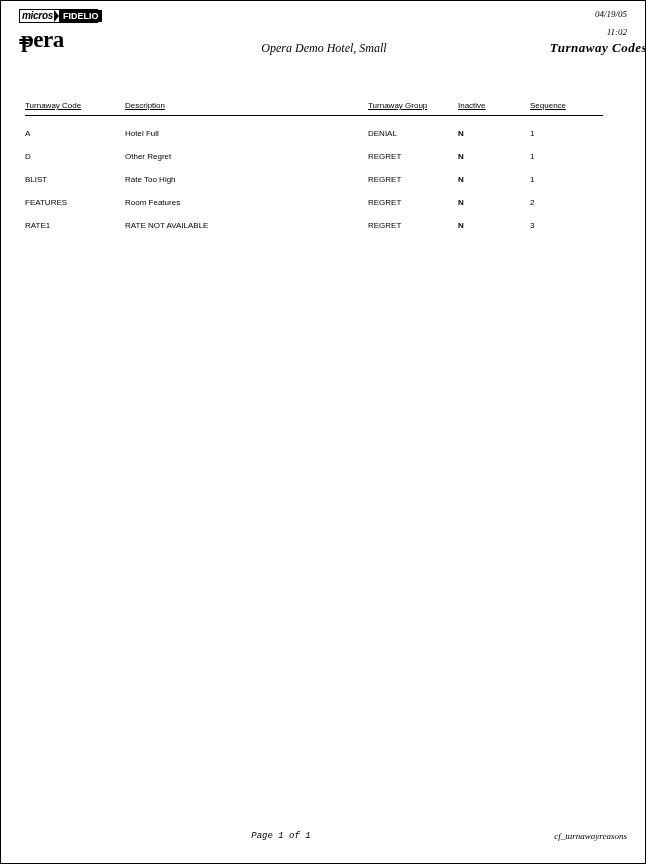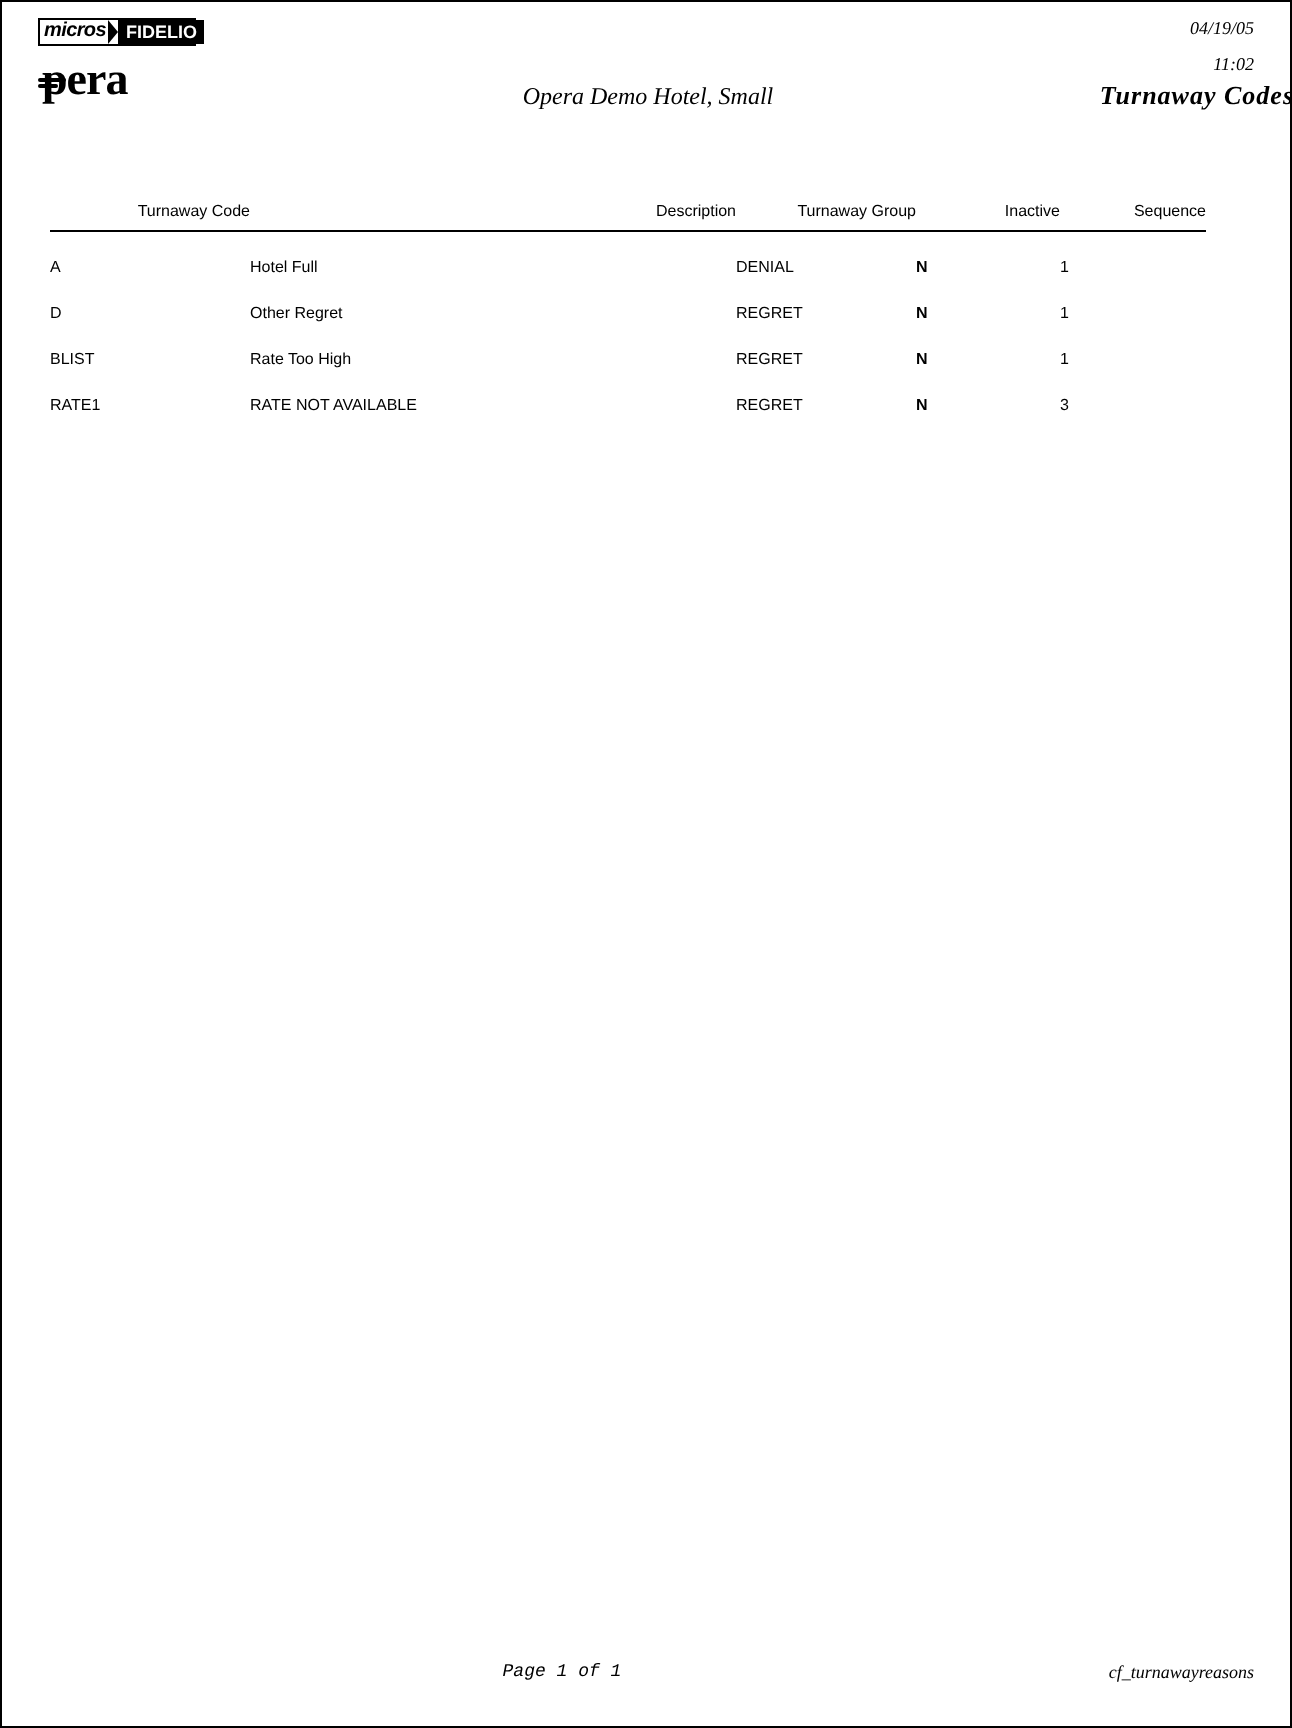--- a/index.html
+++ b/index.html
@@ -144,25 +144,26 @@
     top: 100px;
     width: 578px;
   }
   table.report {
     border-collapse: collapse;
     width: 100%;
     font-size: 8px;
     color: #000;
   }
   table.report th {
-    text-align: right;
+    text-align: left;
     font-weight: normal;
     font-size: 8px;
     padding: 0 0 5px 0;
     font-family: "Liberation Sans", sans-serif;
+    text-decoration: underline;
   }
   .head-row {
     border-bottom: 1.2px solid #000;
   }
   table.report td {
     padding: 7px 0 7px 0;
     font-size: 8px;
     vertical-align: top;
     font-family: "Liberation Sans", sans-serif;
   }
@@ -248,20 +249,27 @@
           <td>1</td>
         </tr>
         <tr>
           <td>BLIST</td>
           <td>Rate Too High</td>
           <td>REGRET</td>
           <td class="inactive-cell">N</td>
           <td>1</td>
         </tr>
         <tr>
+          <td>FEATURES</td>
+          <td>Room Features</td>
+          <td>REGRET</td>
+          <td class="inactive-cell">N</td>
+          <td>2</td>
+        </tr>
+        <tr>
           <td>RATE1</td>
           <td>RATE NOT AVAILABLE</td>
           <td>REGRET</td>
           <td class="inactive-cell">N</td>
           <td>3</td>
         </tr>
       </tbody>
     </table>
   </div>
 

